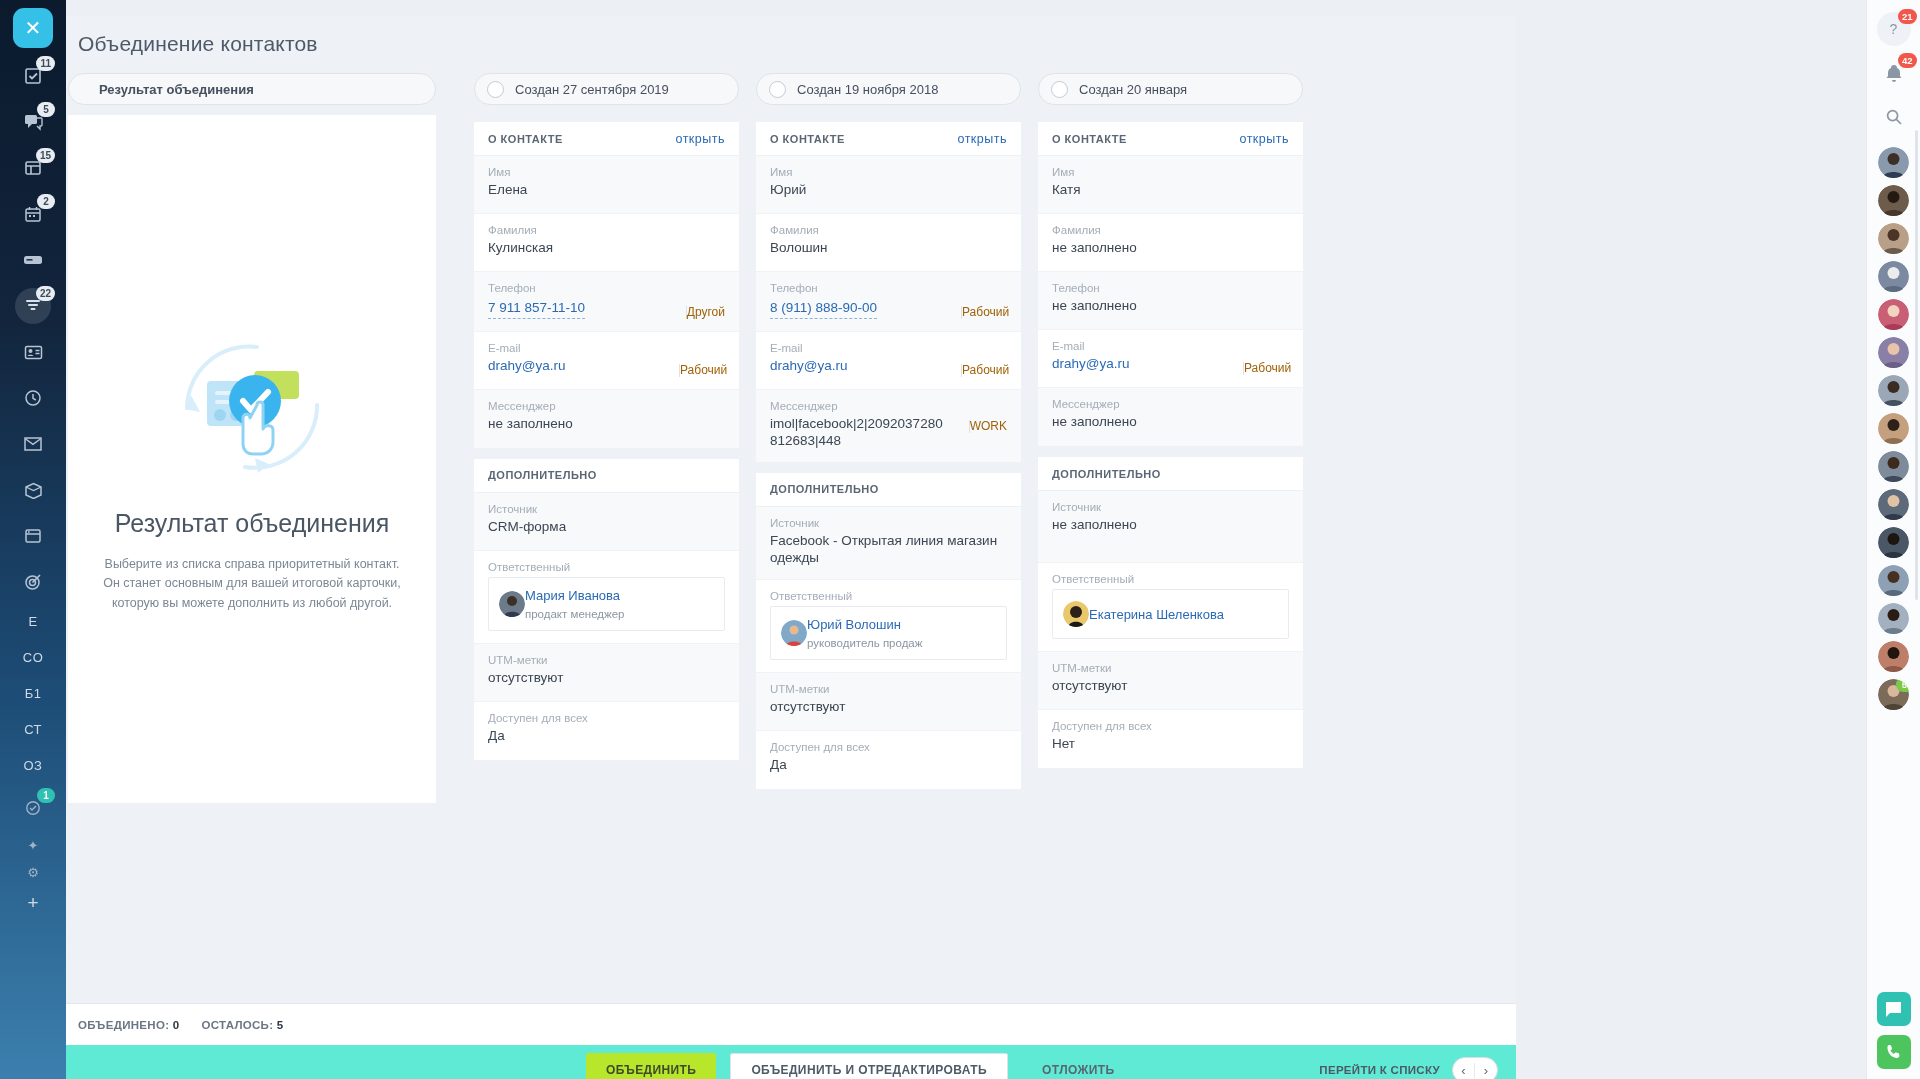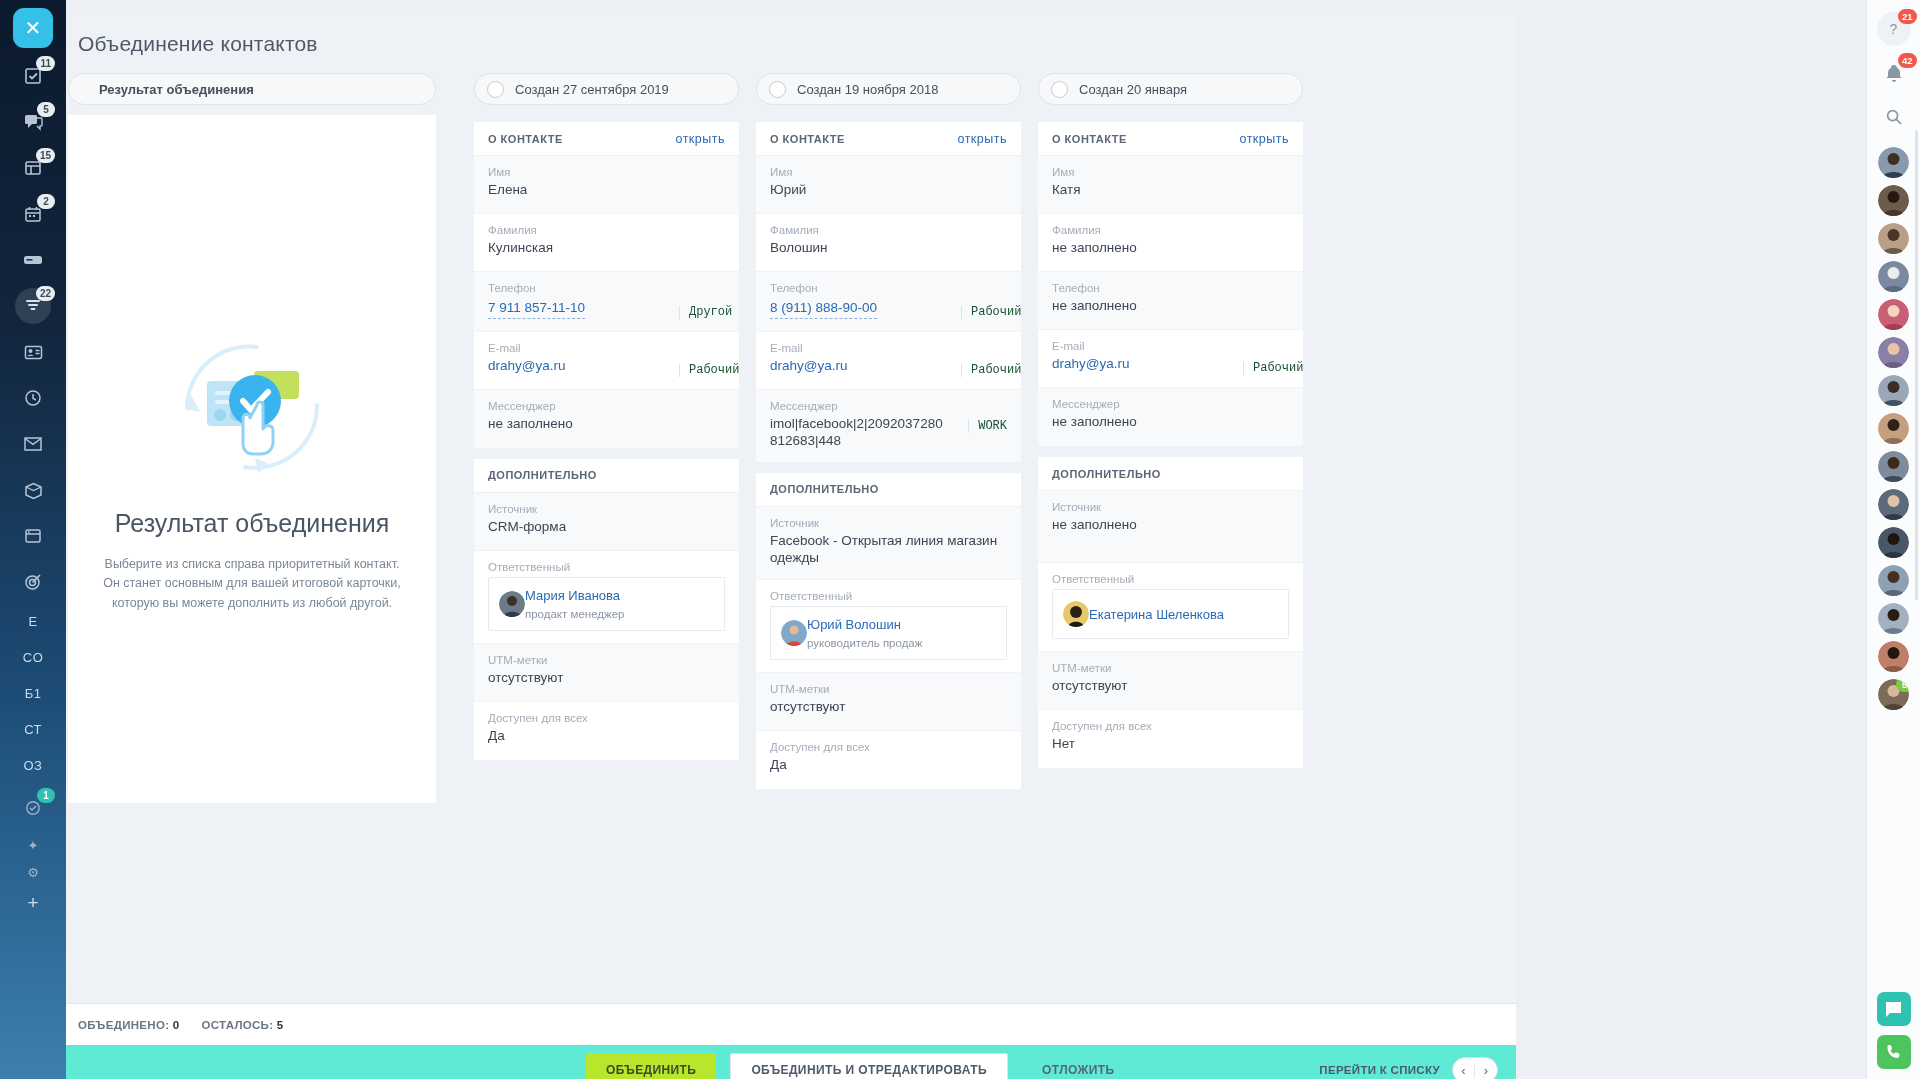--- a/index.html
+++ b/index.html
@@ -101,22 +101,22 @@
   .row:last-child { border-bottom: none; }
   .lbl { font-size: 11.5px; color: #a4adb8; margin-bottom: 4px; }
   .val { font-size: 13.5px; color: #3c4654; line-height: 1.25; word-break: break-all; }
   .val.link { color: #2a6ab5; }
   .val.dotted {
     color: #2a6ab5; border-bottom: 1px dashed #8fb2d8;
     display: inline-block; padding-bottom: 1px;
   }
   .tag {
     position: absolute; right: 14px; bottom: 12px;
-    font-size: 12px; color: #14532d; padding-left: 9px;
-    border-left: 1px solid #dde2e8; max-width: 46px; line-height: 1.1; font-family: Liberation Mono, monospace;
+    font-size: 12px; color: #a16207; padding-left: 0;
+    border-left: 1px solid #dde2e8; max-width: 46px; line-height: 1.1;
   }
   .person-box {
     border: 1px solid #e7ebef; border-radius: 2px; padding: 8px 10px;
     display: flex; align-items: center; margin-top: 3px;
   }
   .avatar { width: 26px; height: 26px; border-radius: 50%; flex: none; overflow: hidden; }
   .p-name { font-size: 13px; color: #2a6ab5; line-height: 1.25; }
   .p-role { font-size: 11.5px; color: #8b96a3; }
 
   

